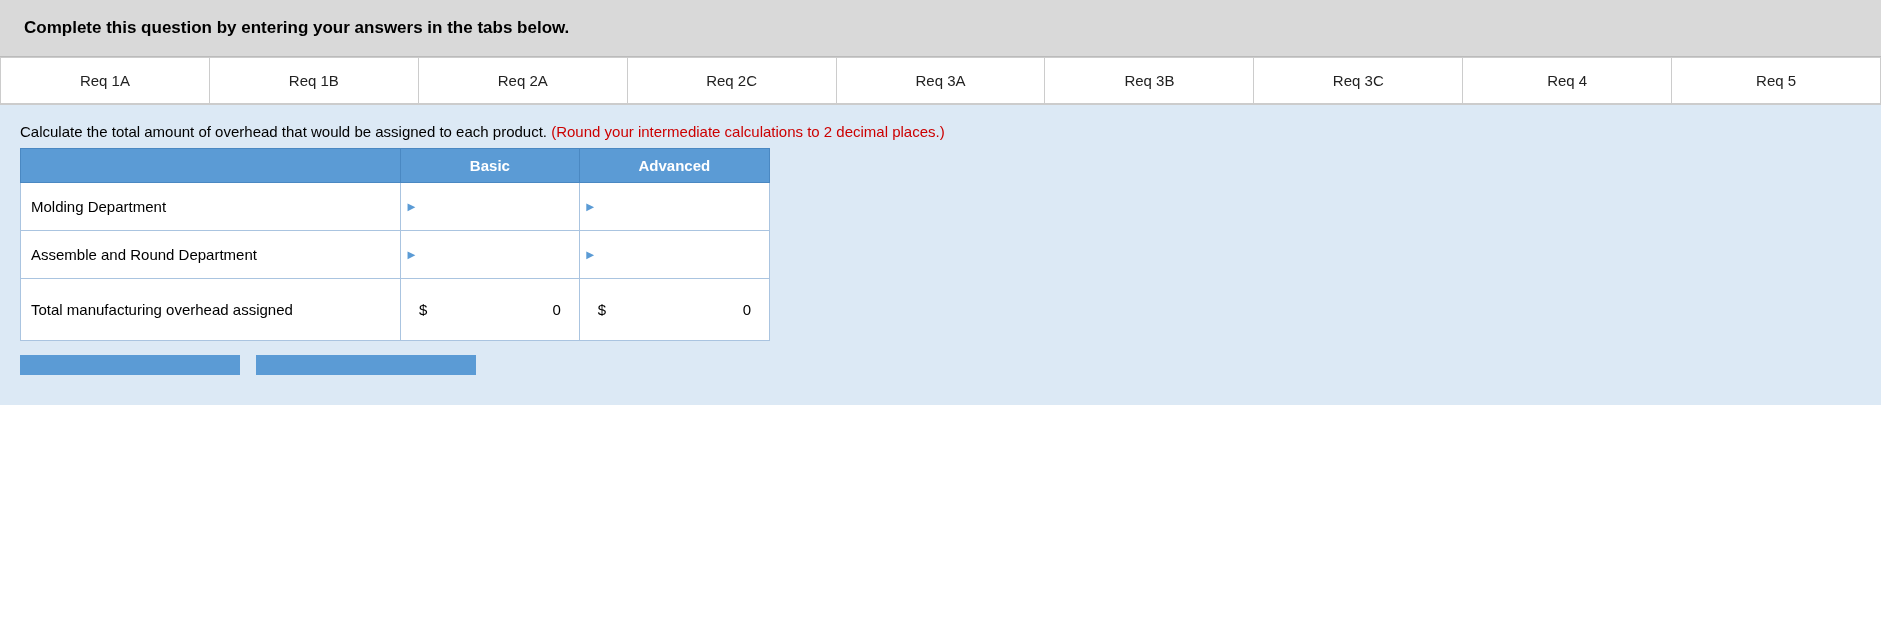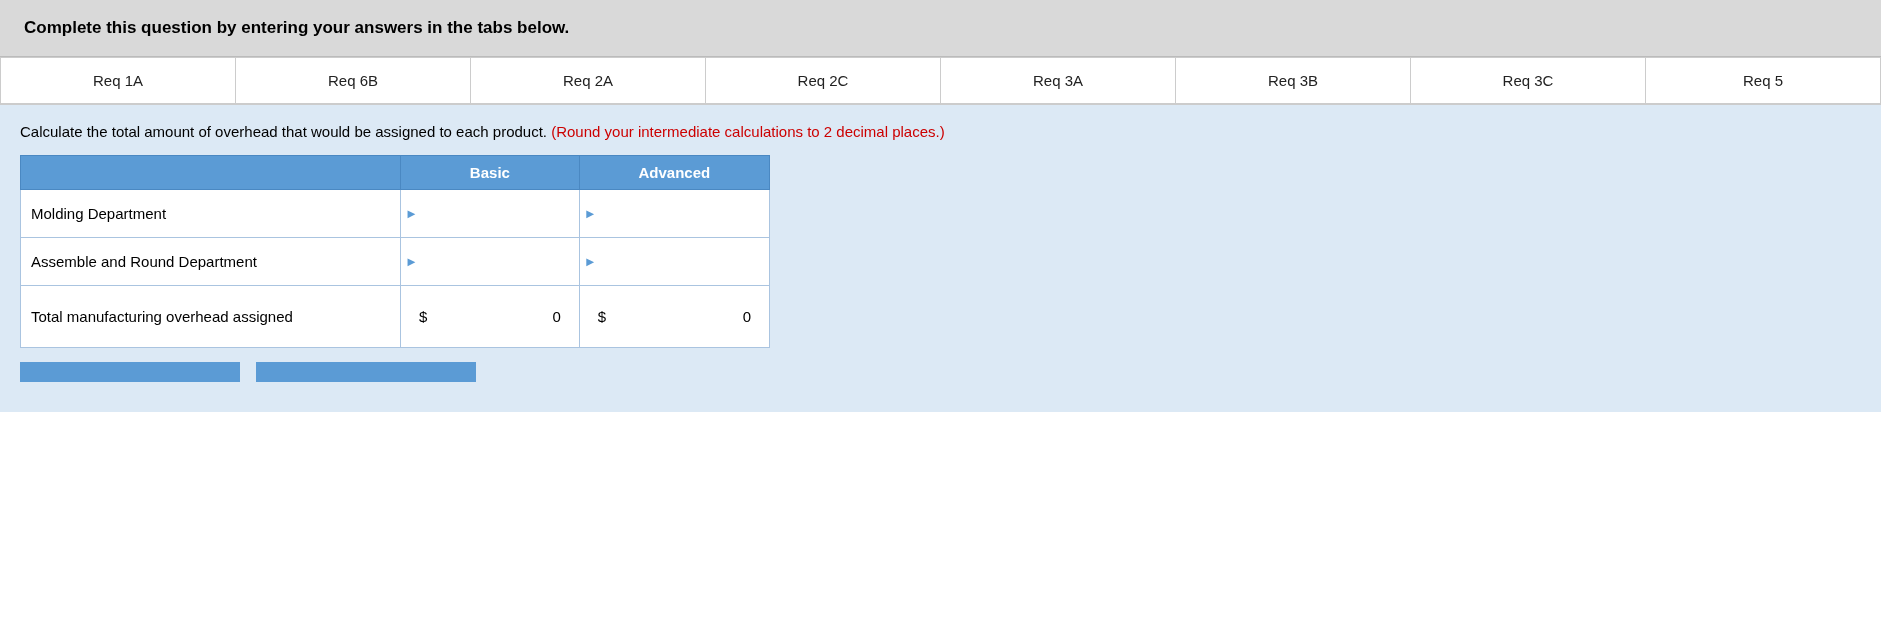--- a/index.html
+++ b/index.html
@@ -55,21 +55,21 @@
     }
 
     .content-area {
       background: #dce9f5;
       padding: 16px 20px 10px 20px;
     }
 
     .instruction-text {
       font-size: 15px;
       color: #000;
-      margin-bottom: 11px;
+      margin-bottom: 4px;
       line-height: 1.5;
     }
 
     .instruction-text .note {
       color: #c00;
     }
 
     .data-table {
       border-collapse: collapse;
       width: 750px;
@@ -176,26 +176,27 @@
   </style>
 </head>
 <body>
 
 <div class="header-bar">
   <span class="header-title">Complete this question by entering your answers in the tabs below.</span>
 </div>
 
 <div class="tabs-container">
   <div class="tab">Req 1A</div>
-  <div class="tab">Req 6B</div>
+  <div class="tab">Req 1B</div>
   <div class="tab">Req 2A</div>
   <div class="tab">Req 2C</div>
   <div class="tab">Req 3A</div>
   <div class="tab">Req 3B</div>
   <div class="tab">Req 3C</div>
+  <div class="tab">Req 4</div>
   <div class="tab">Req 5</div>
 </div>
 
 <div class="content-area">
 
   <p class="instruction-text">
     <span>Calculate the total amount of overhead that would be assigned to each product.</span>
     <span class="note">(Round your intermediate calculations to 2 decimal places.)</span>
   </p>
 

